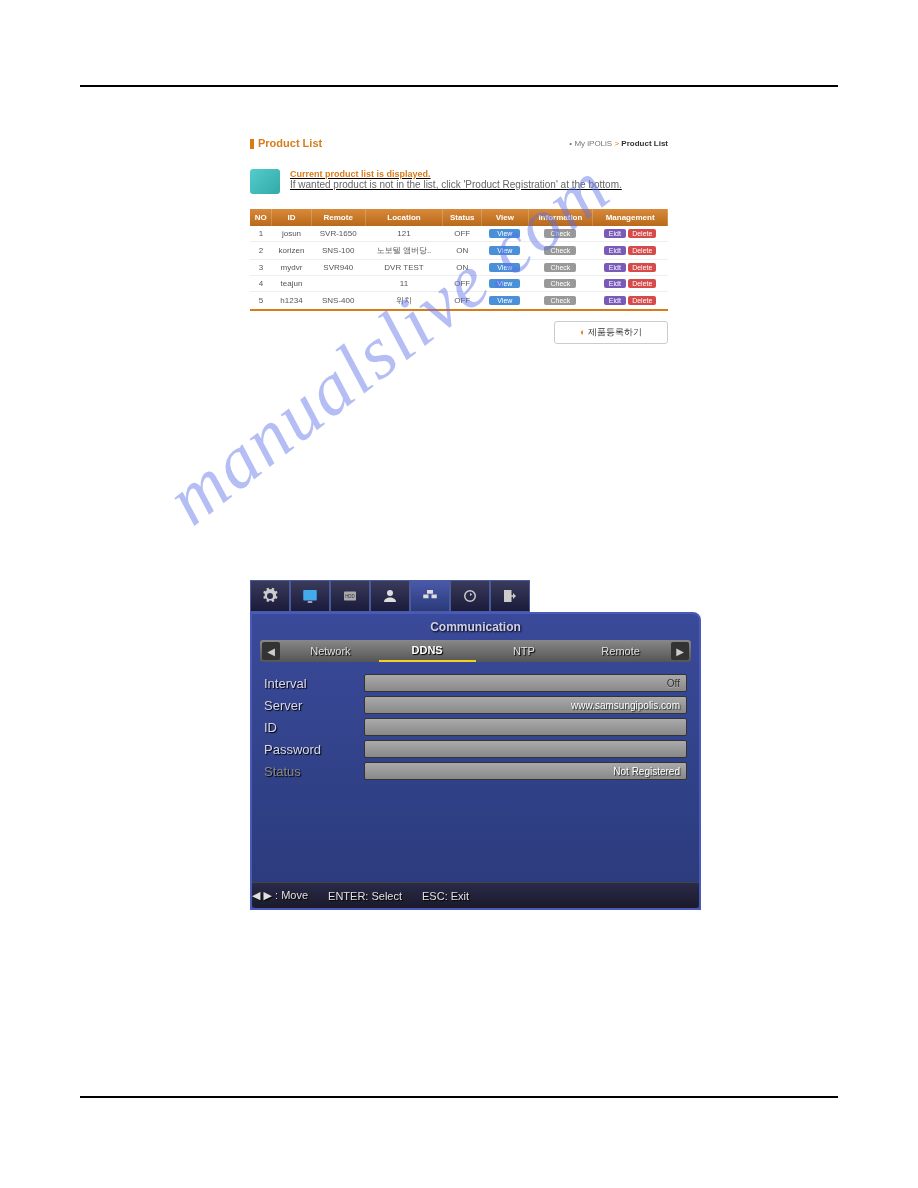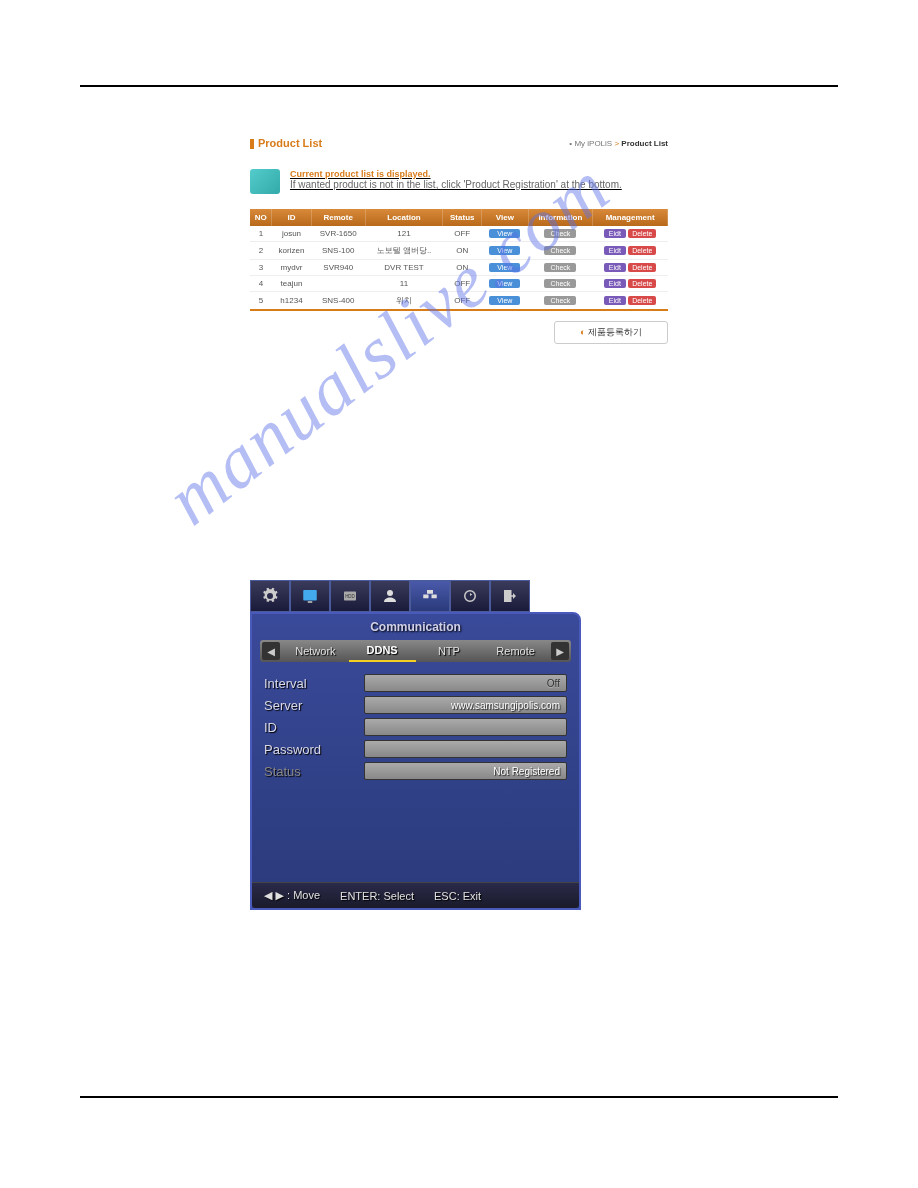--- a/index.html
+++ b/index.html
@@ -34,21 +34,21 @@
 .btn-delete { background: #d84a4a; color: #fff; border: none; border-radius: 2px; padding: 1px 4px; font-size: 7px; cursor: pointer; }
 
 .pl-register { margin-top: 10px; text-align: right; }
 .btn-register { background: #fff; border: 1px solid #ccc; border-radius: 3px; padding: 4px 25px; font-size: 9px; cursor: pointer; color: #333; }
 .btn-register .dot { color: #d87c1a; font-weight: bold; }
 
 
 .watermark { position: absolute; top: 300px; left: 120px; font-size: 75px; color: rgba(88, 110, 230, 0.45); transform: rotate(-38deg); transform-origin: center; pointer-events: none; font-style: italic; font-family: Georgia, serif; letter-spacing: 2px; }
 
 
-.dvr { position: absolute; top: 580px; left: 250px; width: 331px; font-size: 10px; }
+.dvr { position: absolute; top: 580px; left: 250px; width: 451px; font-size: 10px; }
 .dvr-tabs-top { display: flex; gap: 0; }
 .dvr-top-tab { width: 40px; height: 32px; background: linear-gradient(#3a3a5a, #1a1a3a); border: 1px solid #4a5a9a; display: flex; align-items: center; justify-content: center; cursor: pointer; }
 .dvr-top-tab.active { background: linear-gradient(#4a5aaa, #2a3a7a); }
 .dvr-top-tab svg { width: 18px; height: 18px; }
 
 .dvr-body { background: linear-gradient(#3a4a9a, #2a3a7a); border: 2px solid #4a5aba; border-top-right-radius: 8px; padding: 0; }
 .dvr-title-bar { text-align: center; padding: 6px; color: #d0d0e8; font-weight: bold; font-size: 12px; text-shadow: 1px 1px 2px #000; }
 
 .dvr-subtabs { display: flex; align-items: center; background: linear-gradient(#888, #555); margin: 0 8px; border-radius: 3px; }
 .dvr-arrow { width: 18px; height: 18px; background: #333; color: #ccc; display: flex; align-items: center; justify-content: center; cursor: pointer; border-radius: 2px; margin: 2px; font-size: 10px; }
@@ -57,21 +57,21 @@
 
 .dvr-form { padding: 8px 12px; }
 .dvr-row { display: flex; align-items: center; margin: 4px 0; }
 .dvr-label { width: 100px; color: #d8d8e8; text-shadow: 1px 1px 1px #000; font-size: 13px; }
 .dvr-label.disabled { color: #888; }
 .dvr-input { flex: 1; height: 18px; background: linear-gradient(#aaa, #888); border: 1px solid #333; border-radius: 2px; text-align: right; padding: 0 6px; color: #333; font-size: 10px; line-height: 18px; text-shadow: 0 1px 0 rgba(255,255,255,0.3); }
 .dvr-input.light { color: #fff; text-shadow: 1px 1px 1px #222; }
 
 .dvr-spacer { height: 90px; }
 
-.dvr-footer { display: flex; align-items: center; gap: 20px; padding: 6px 12px; background: linear-gradient(#2a2a4a, #1a1a2a); border-top: 1px solid #444; border-bottom-left-radius: 4px; border-bottom-right-radius: 4px; }
+.dvr-footer { display: flex; align-items: center; gap: 20px; padding: 6px 0; background: linear-gradient(#2a2a4a, #1a1a2a); border-top: 1px solid #444; border-bottom-left-radius: 4px; border-bottom-right-radius: 4px; }
 .dvr-footer span { color: #e0e0e0; font-size: 11px; text-shadow: 1px 1px 1px #000; }
 .dvr-footer .arrows { font-size: 11px; }
 
 .page-border-bottom { border-top: 2px solid #000; margin: 0 80px; position: absolute; bottom: 90px; left: 0; right: 0; }
 </style>
 </head>
 <body>
 
 <div class="page-border-top"></div>
 

